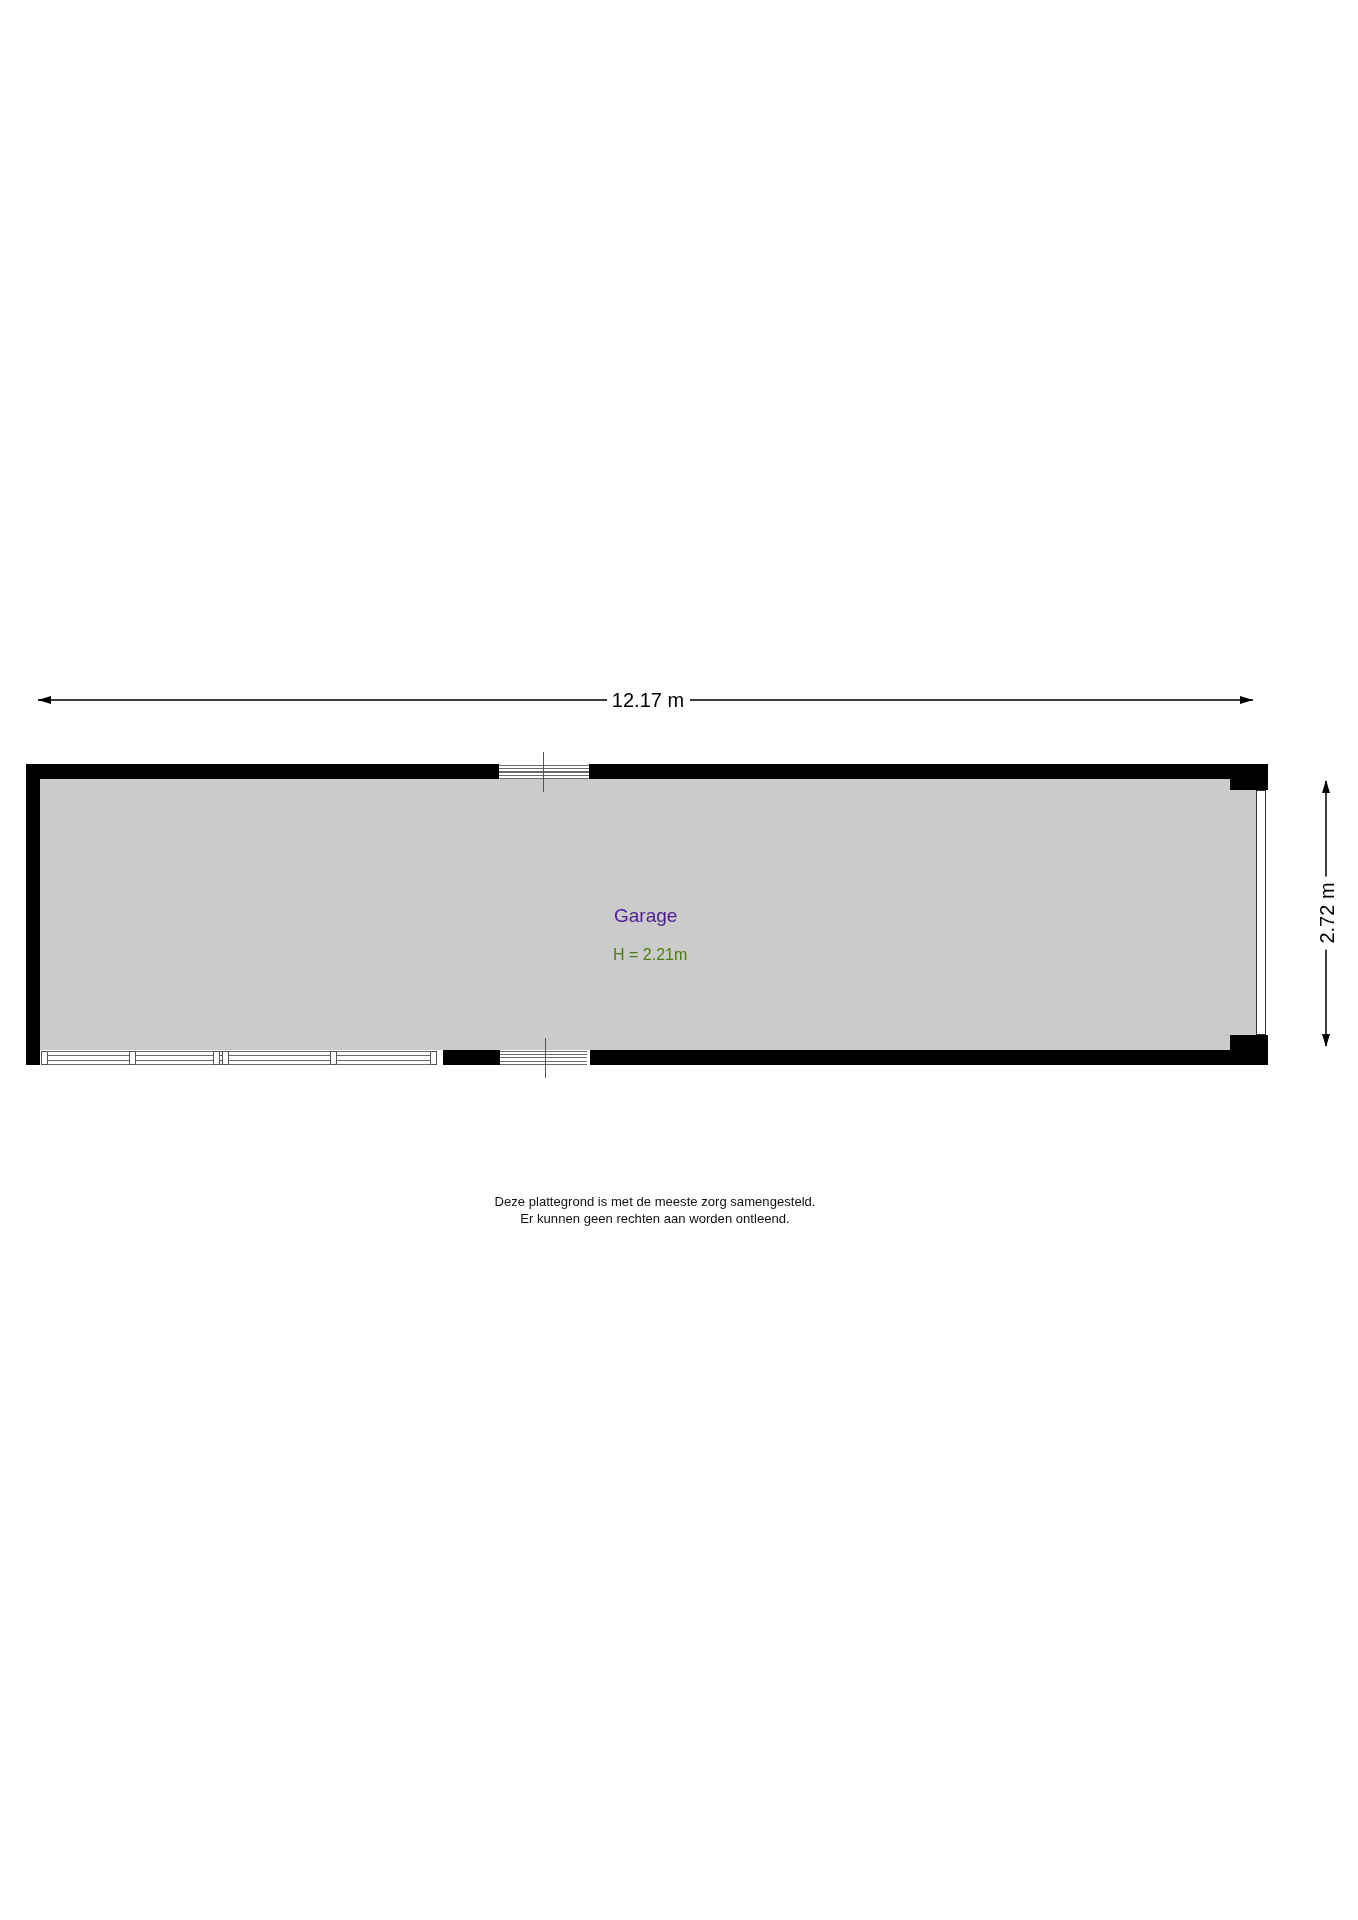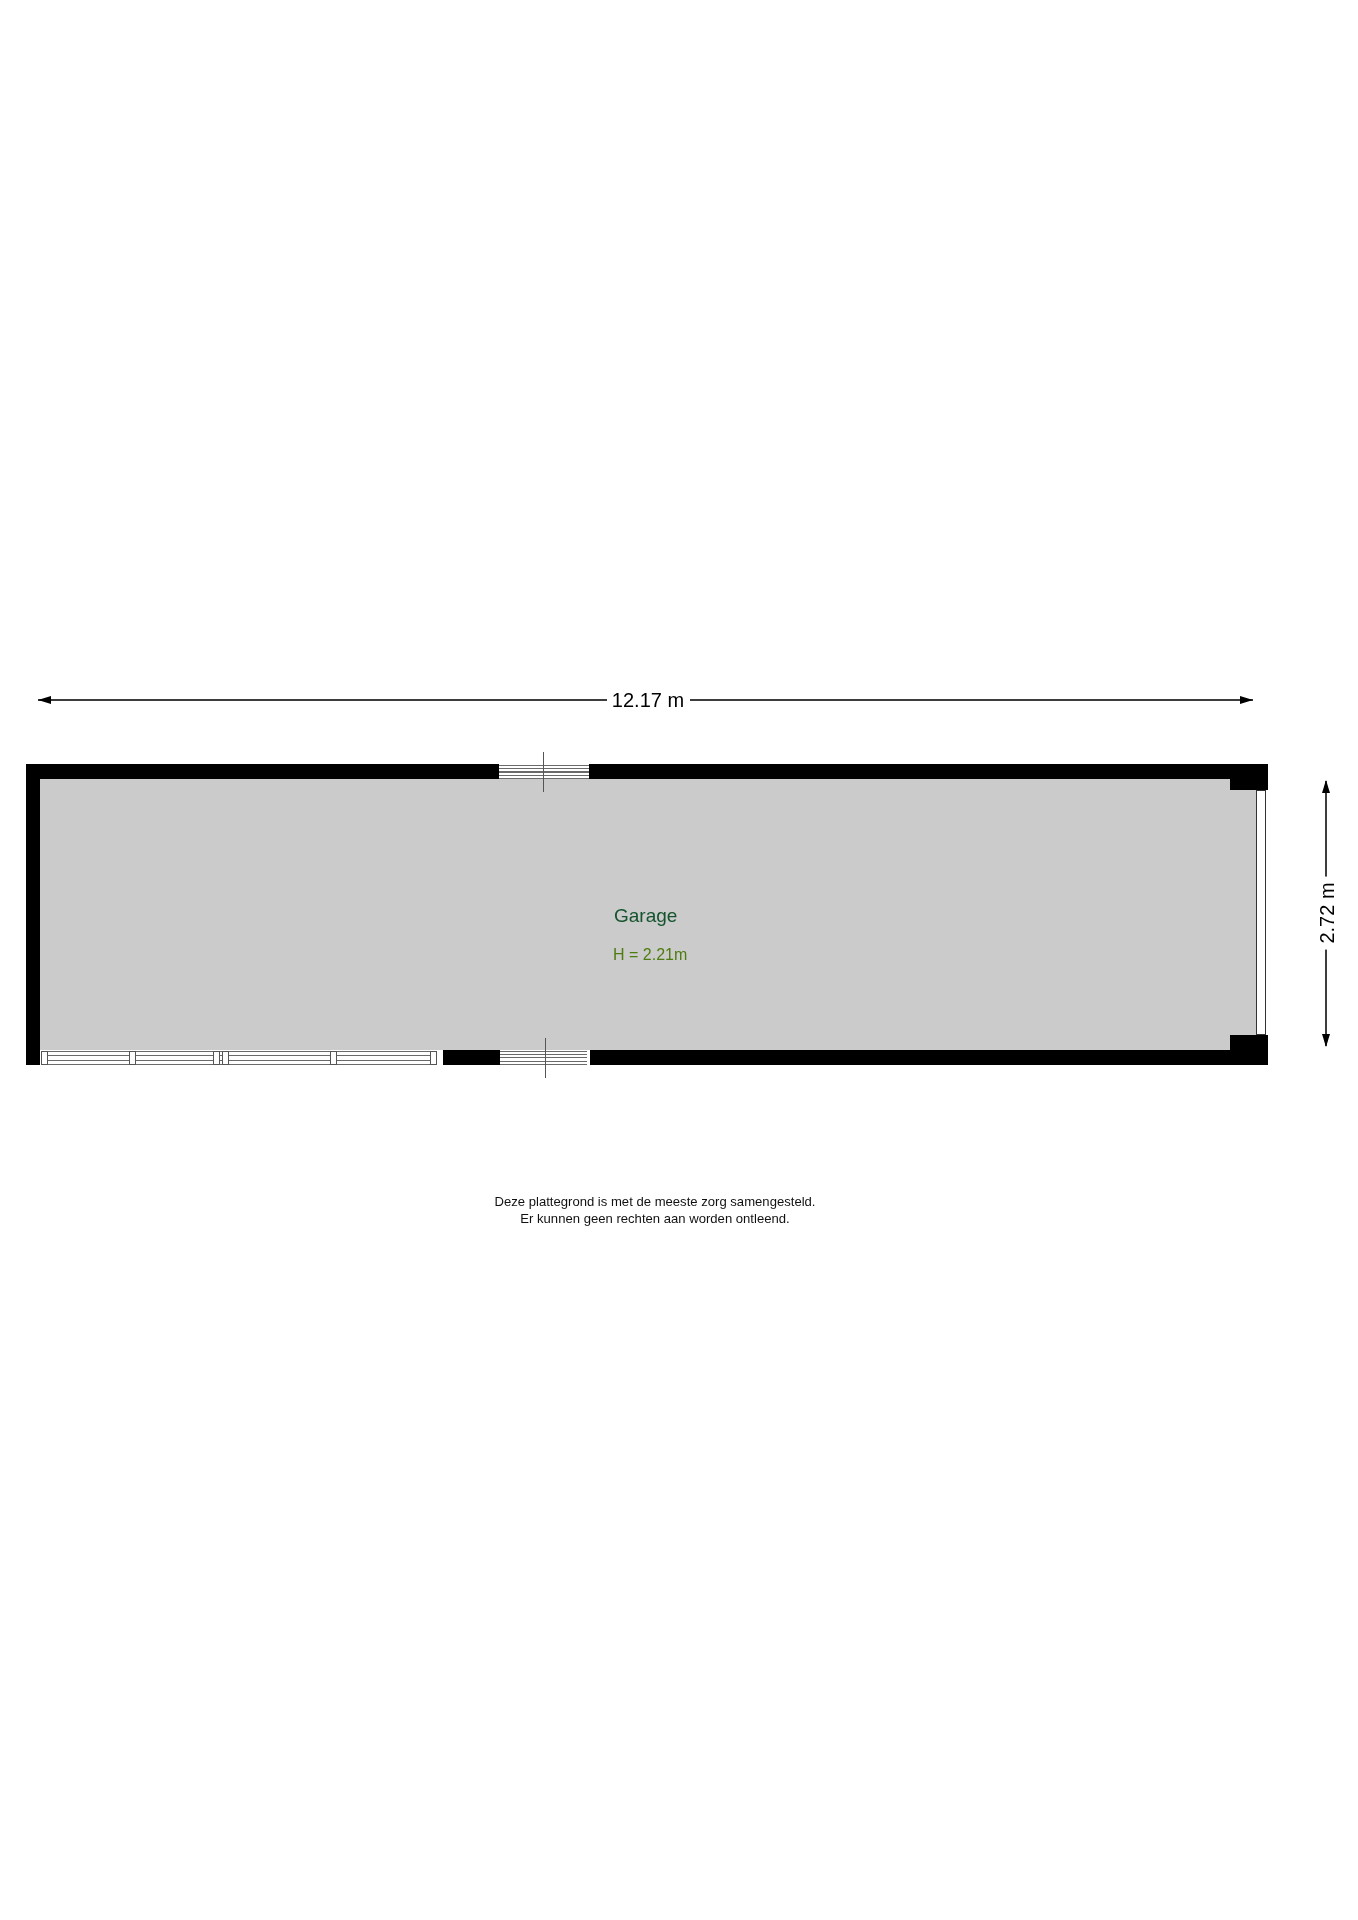--- a/index.html
+++ b/index.html
@@ -85,21 +85,21 @@
     padding:0 4px;
   }
   .vdim-label{
     left:1327px;top:913px;
     transform:translate(-50%,-50%) rotate(-90deg);
     padding:0 6px;
   }
   
   .room-label{
     position:absolute;left:614px;top:905px;
-    color:#14532d;font-size:19px;white-space:nowrap;
+    color:#4c1d95;font-size:19px;white-space:nowrap;
   }
   .room-height{
     position:absolute;left:613px;top:946px;
     color:#4d7c0f;font-size:16px;white-space:nowrap;
   }
   
   .disclaimer{
     position:absolute;left:0;top:1193px;width:1310px;
     text-align:center;color:#111111;
     font-size:13.5px;line-height:17px;

